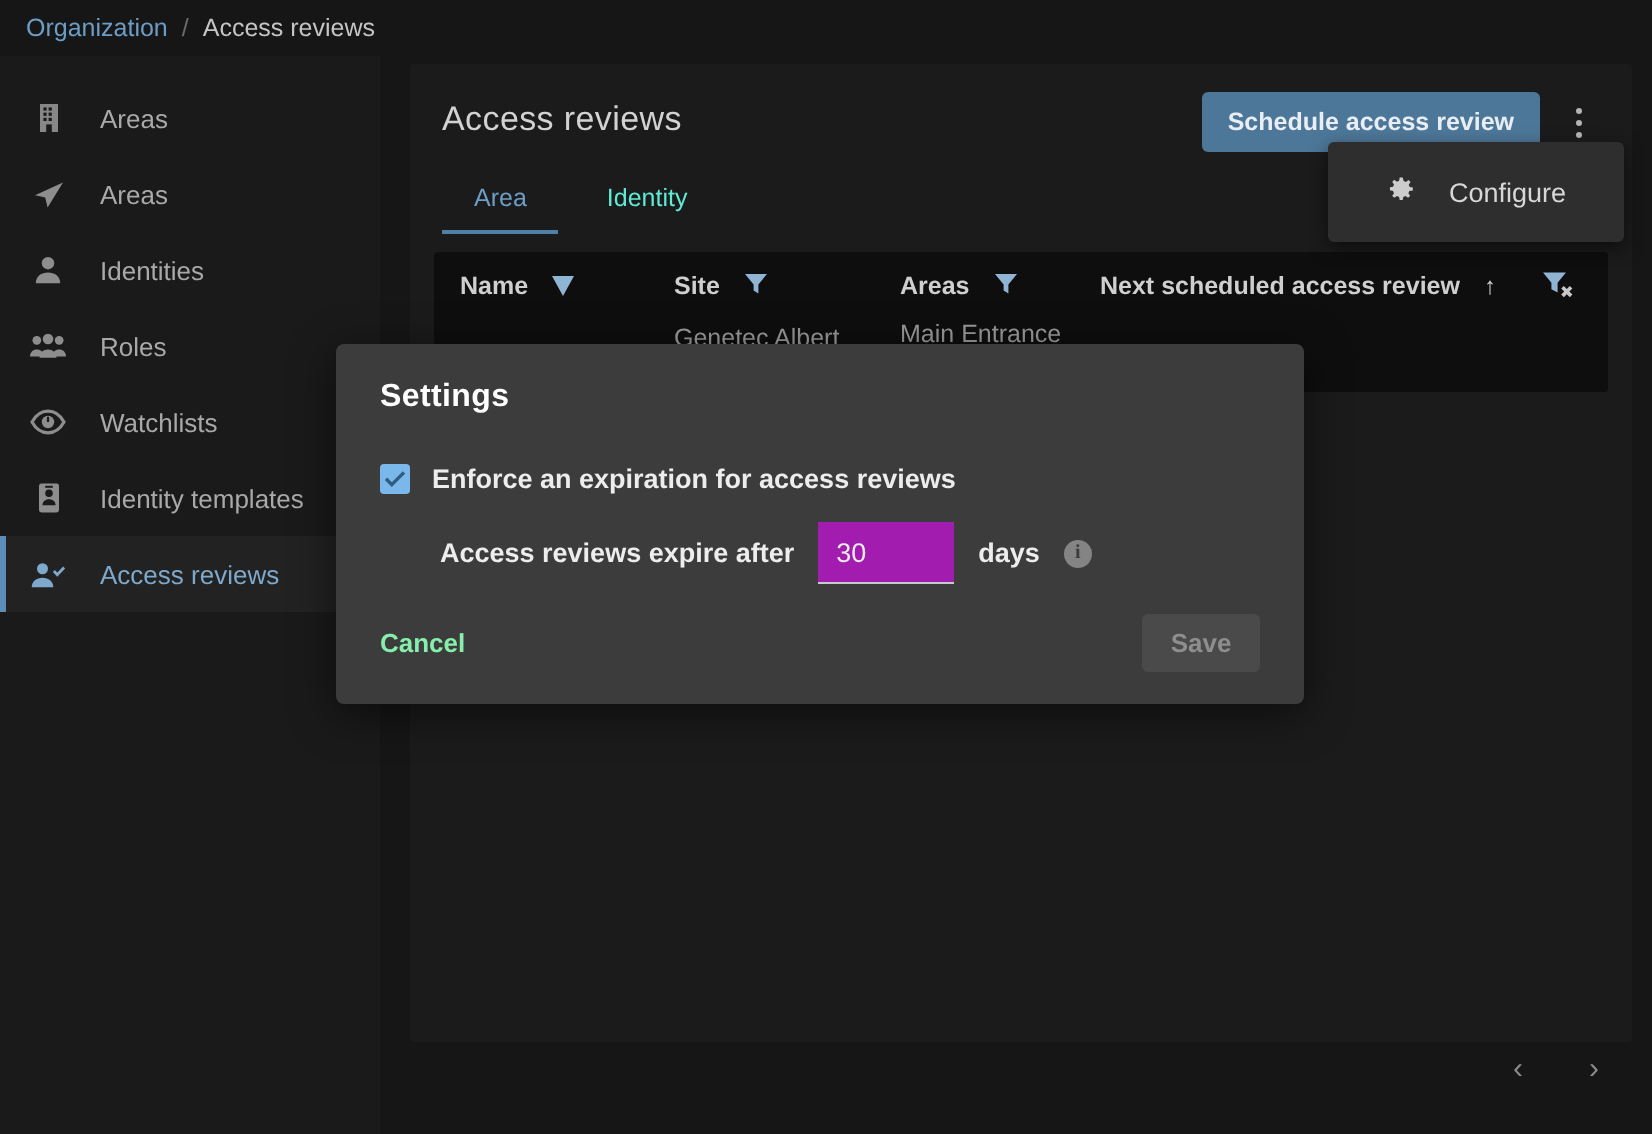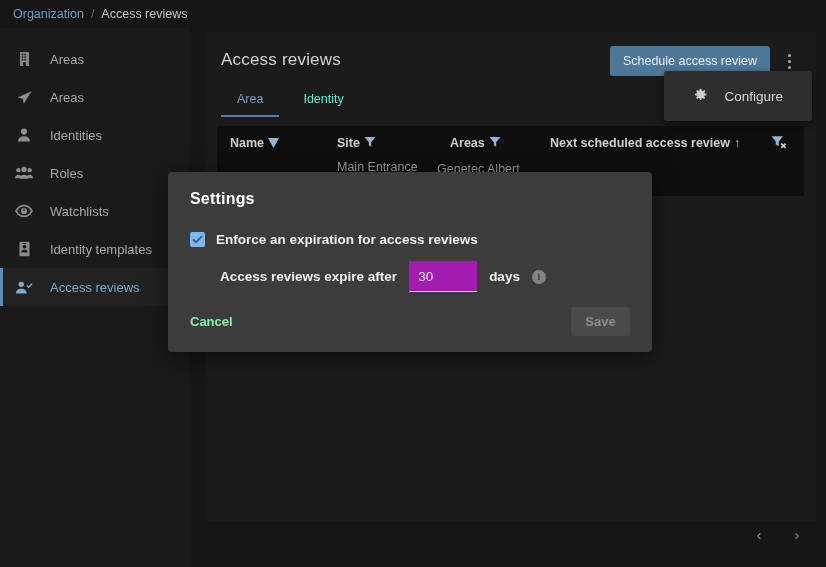--- a/index.html
+++ b/index.html
@@ -123,20 +123,21 @@
   #schedule-btn {
     background: #4d7798;
     color: #e8eef3;
     border: none;
     border-radius: 3px;
     font-size: 12.5px;
     font-family: inherit;
     height: 30px;
     padding: 0 13px;
     cursor: pointer;
+    font-weight: bold;
   }
   #kebab-btn {
     width: 26px;
     height: 30px;
     display: flex;
     flex-direction: column;
     align-items: center;
     justify-content: center;
     gap: 3px;
     cursor: pointer;
@@ -179,21 +180,21 @@
   }
   #thead {
     display: flex;
     align-items: center;
     height: 34px;
     padding: 0 0 0 13px;
     font-size: 12.5px;
     font-weight: bold;
     color: #cfcfcf;
   }
-  .th { display: flex; align-items: center; gap: 4px; }
+  .th { display: flex; align-items: center; gap: 12px; }
   .th.c-name { width: 107px; }
   .th.c-site { width: 113px; }
   .th.c-areas { width: 100px; }
   .th.c-next { flex: 1; }
   #clear-filter-cell {
     width: 50px;
     display: flex;
     align-items: center;
     justify-content: center;
   }
@@ -522,22 +523,22 @@
           <div id="clear-filter-cell">
             <svg width="17" height="16" viewBox="0 0 17 16" fill="#8fb4d4">
               <path d="M0.5 1.2h11.5L7.8 6.4v4.9L4.7 9.6V6.4z"></path>
               <path d="M9.6 9.3l1.3-1.3 1.5 1.5 1.5-1.5 1.3 1.3-1.5 1.5 1.5 1.5-1.3 1.3-1.5-1.5-1.5 1.5-1.3-1.3 1.5-1.5z" fill="#c7c7c7"></path>
             </svg>
           </div>
         </div>
 
         <div id="trow">
           <div class="td c-name"></div>
+          <div class="td c-site">Genetec Albert</div>
           <div class="td c-areas">Main Entrance</div>
-          <div class="td c-site">Genetec Albert</div>
           <div class="td c-next"></div>
         </div>
 
       </div>
     </section>
 
     <div id="configure-menu">
       <div class="menu-item">
         <span class="gear">
           <svg width="15" height="15" viewBox="0 0 16 16" fill="currentColor">

